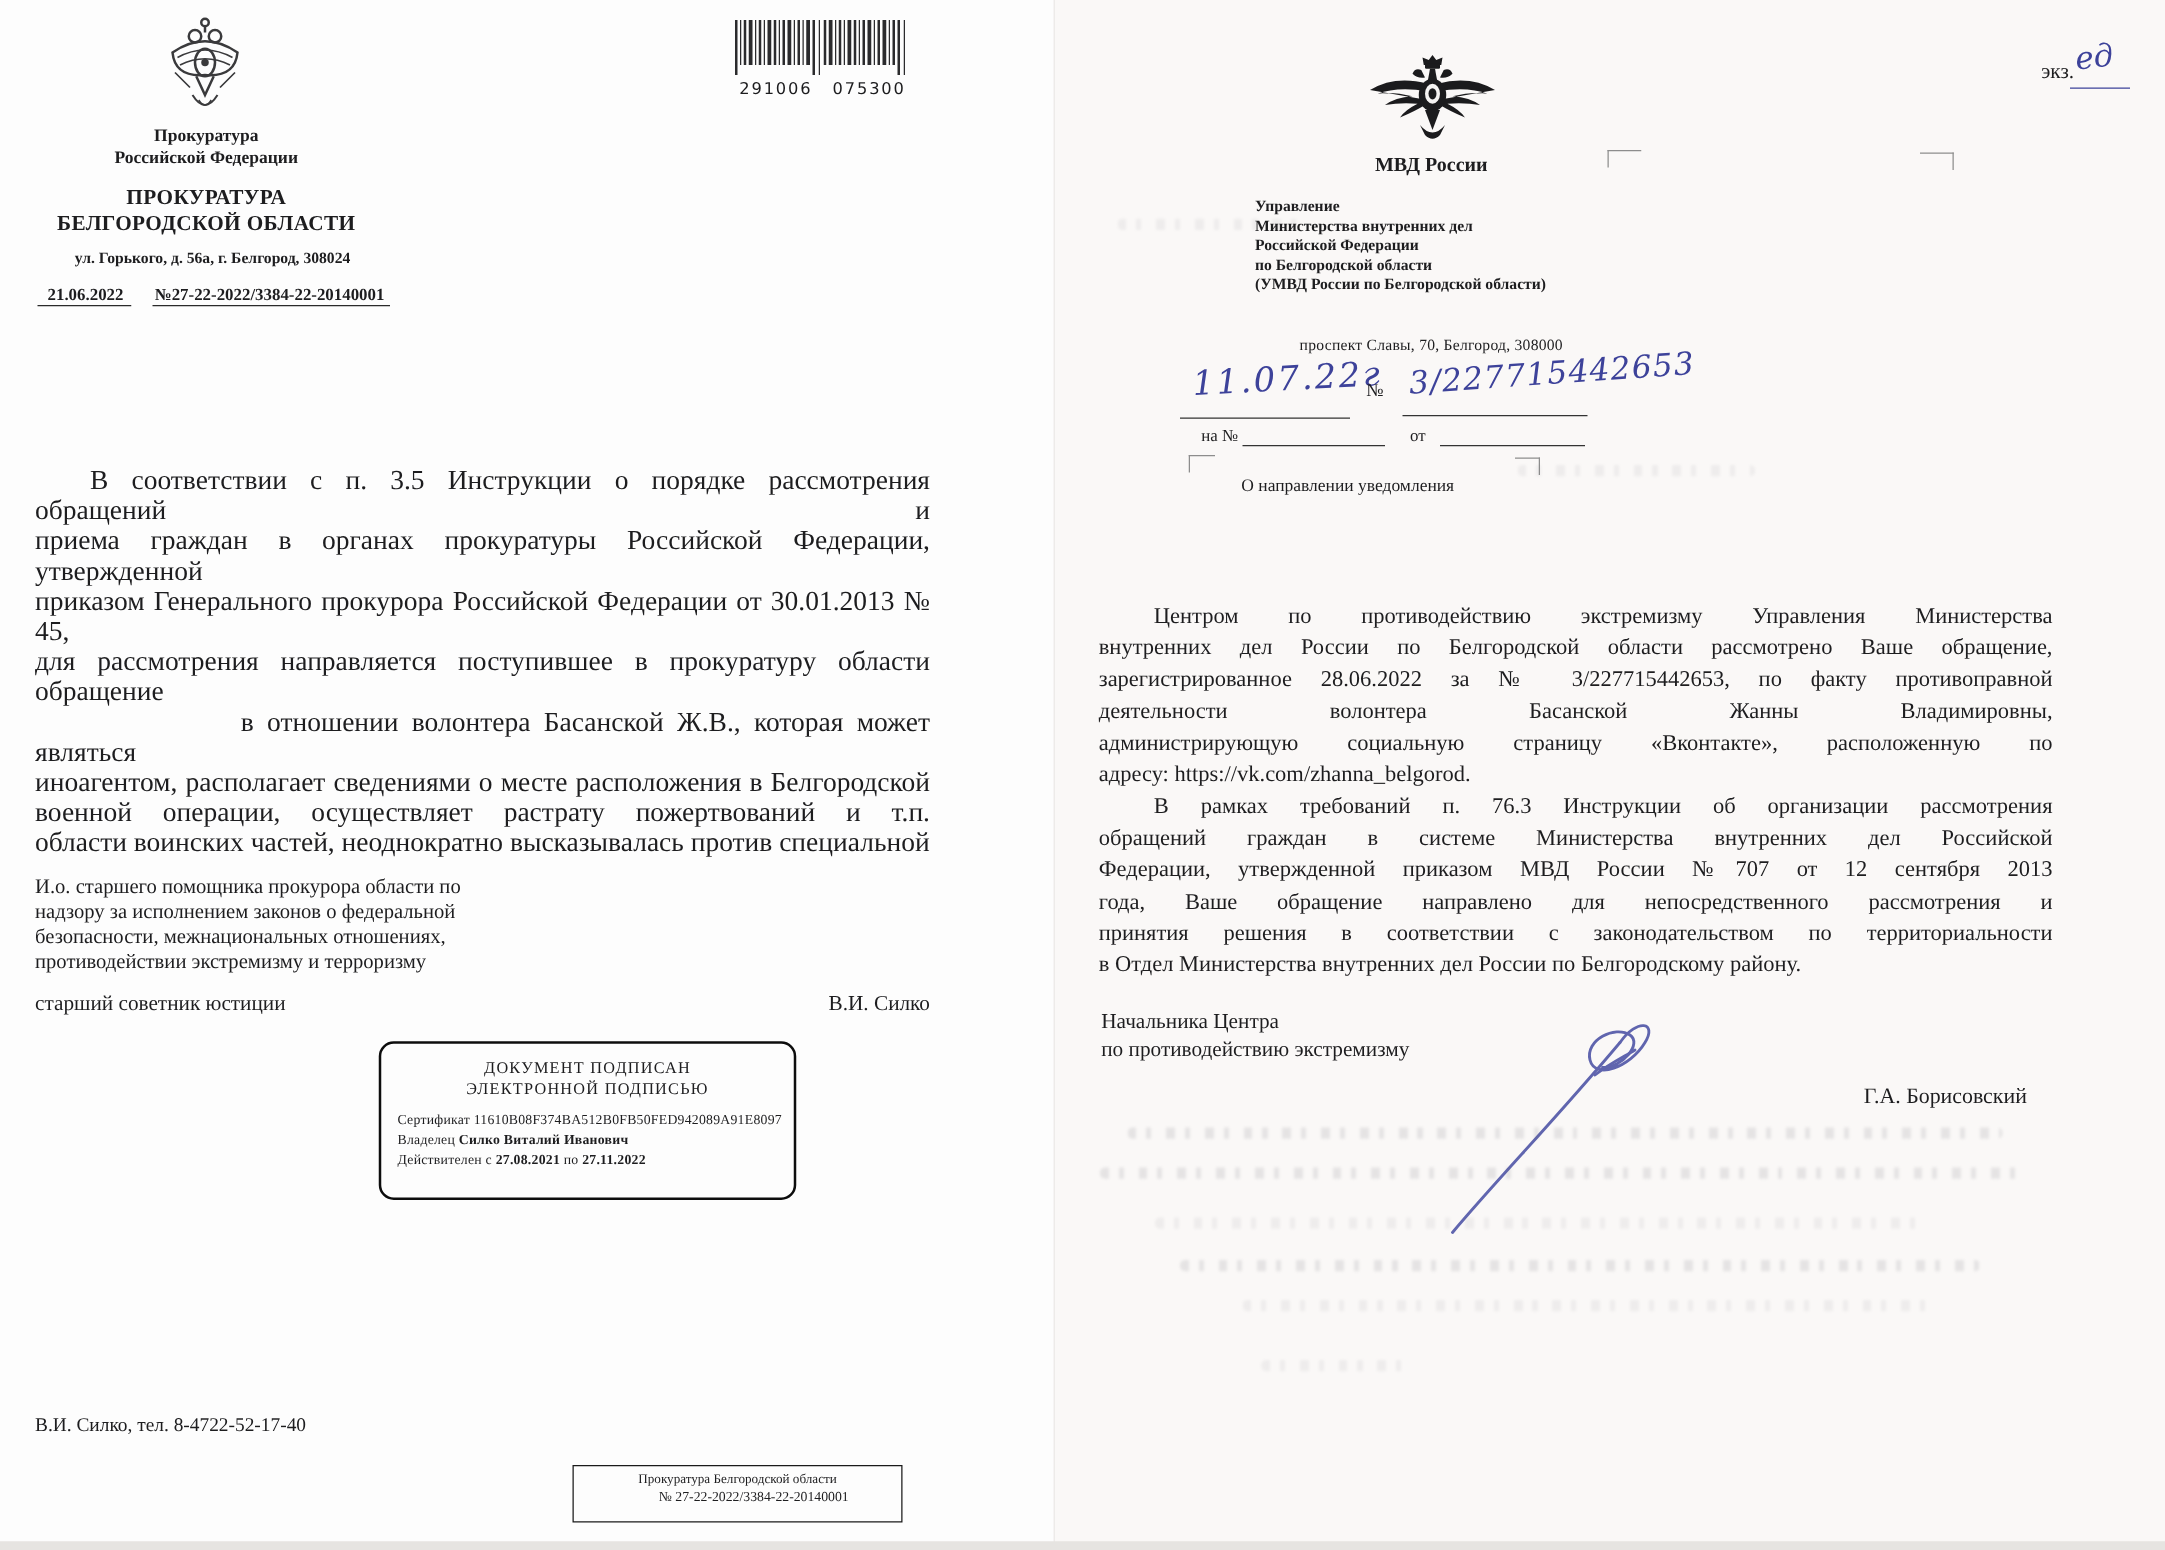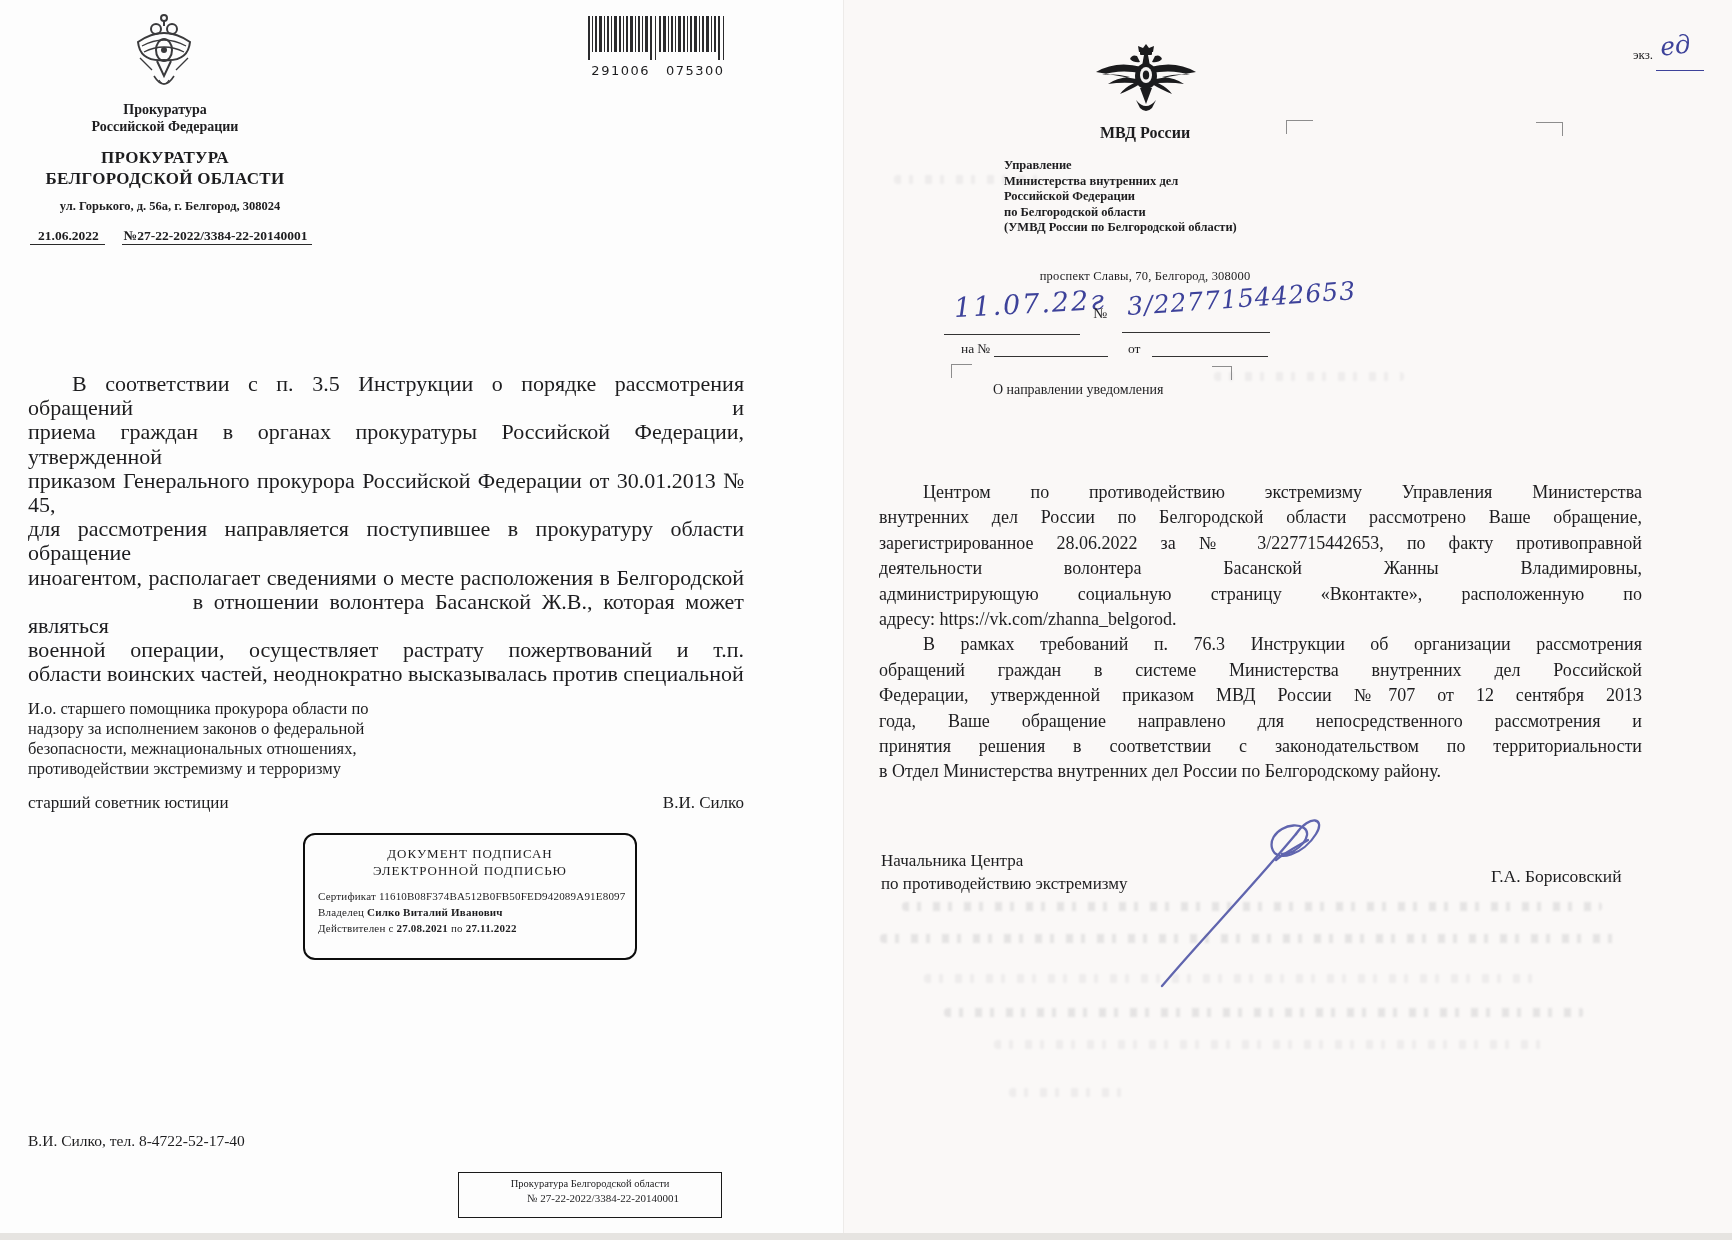--- a/index.html
+++ b/index.html
@@ -42,21 +42,21 @@
         border-radius:12px;box-sizing:border-box;padding-top:10px;}
   .esig-title{text-align:center;font-size:13px;letter-spacing:1px;line-height:17px;}
   .esig-details{margin:9px 0 0 13px;font-size:11px;line-height:16px;letter-spacing:.2px;}
   .phone{left:28px;top:1132px;font-size:15.5px;}
   .stamp{left:458px;top:1172px;width:264px;height:46px;border:1.6px solid #1a1a1a;
          box-sizing:border-box;text-align:center;}
   .stamp .s1{font-size:10.5px;margin-top:5px;}
   .stamp .s2{font-size:11px;margin-top:3px;padding-left:26px;}
 
   
-  .copy-label{left:789px;top:47px;font-size:13px;}
+  .copy-label{left:789px;top:47px;font-size:17px;}
   .hand{font-family:"DejaVu Serif",serif;font-style:italic;color:var(--blue);}
   .copy-value{left:816px;top:31px;font-size:25px;transform:rotate(-7deg);}
   .copy-uline{left:812px;top:38px;width:48px;height:32px;border-bottom:1.6px solid var(--blue);}
   .mvd-title{left:201px;top:124px;width:200px;text-align:center;font-weight:bold;font-size:16px;}
   .mvd-org{left:160px;top:158px;width:282px;text-align:left;font-weight:bold;
            font-size:12.5px;line-height:15.5px;}
   .addr-right{left:131px;top:269px;width:340px;text-align:center;font-size:12.5px;letter-spacing:.2px;}
   .hw-date{left:110px;top:288px;font-size:27px;letter-spacing:2px;transform:rotate(-3deg);white-space:nowrap;}
   .hw-date-line{left:100px;top:294px;width:136px;height:40px;border-bottom:1.6px solid #333;}
   .num-sign{left:249px;top:305px;font-size:14.5px;}
@@ -64,21 +64,21 @@
   .hw-number-line{left:278px;top:292px;width:148px;height:40px;border-bottom:1.6px solid #333;}
   .ref-label{left:117px;top:341px;font-size:13.5px;}
   .ref-line1{left:150px;top:320px;width:114px;height:36px;border-bottom:1.4px solid #333;}
   .ref-from{left:284px;top:341px;font-size:13.5px;}
   .ref-line2{left:308px;top:320px;width:116px;height:36px;border-bottom:1.4px solid #333;}
   .corner{position:absolute;width:26px;height:13px;border-top:1.6px solid #8d8d8d;}
   .corner.cl{border-left:1.6px solid #8d8d8d;}
   .corner.cr{border-right:1.6px solid #8d8d8d;}
   .subject{left:149px;top:382px;font-size:14px;}
   .body-block.right-body{left:35px;top:480px;width:763px;font-size:18px;line-height:25.4px;}
-  .signer-right{left:37px;top:849px;width:400px;font-size:17px;line-height:23px;}
+  .signer-right{left:37px;top:805px;width:400px;font-size:17px;line-height:23px;}
   .signer-name-right{left:647px;top:866px;font-size:17.5px;}
   .sig-svg{left:300px;top:800px;}
   .bleed{position:absolute;height:9px;border-radius:4px;filter:blur(1.2px);opacity:.14;
          background:repeating-linear-gradient(90deg,#6a6a72 0 7px,transparent 7px 15px,#6a6a72 15px 19px,transparent 19px 31px);}
   .bleed.lighter{opacity:.08;}
   .bottom-edge{position:absolute;left:0;bottom:0;width:100%;height:7px;background:#e6e4e1;}
 </style>
 </head>
 <body>
 
@@ -168,22 +168,22 @@
       </div>
     </div>
 
 
     <div class="abs body-block left-body jblock indent-first">
 
     <div>В соответствии с п. 3.5 Инструкции о порядке рассмотрения обращений и</div>
         <div>приема граждан в органах прокуратуры Российской Федерации, утвержденной</div>
         <div>приказом Генерального прокурора Российской Федерации от 30.01.2013 № 45,</div>
         <div>для рассмотрения направляется поступившее в прокуратуру области обращение</div>
+        <div>        в отношении волонтера Басанской Ж.В., которая может являться</div>
         <div>иноагентом, располагает сведениями о месте расположения в Белгородской</div>
-        <div>        в отношении волонтера Басанской Ж.В., которая может являться</div>
         <div>военной операции, осуществляет растрату пожертвований и т.п.</div>
         <div>области воинских частей, неоднократно высказывалась против специальной</div>
       </div>
 
     <div class="abs signer-left">
 
     <div>И.о. старшего помощника прокурора области по</div>
         <div>надзору за исполнением законов о федеральной</div>
         <div>безопасности, межнациональных отношениях,</div>
         <div>противодействии экстремизму и терроризму</div>

